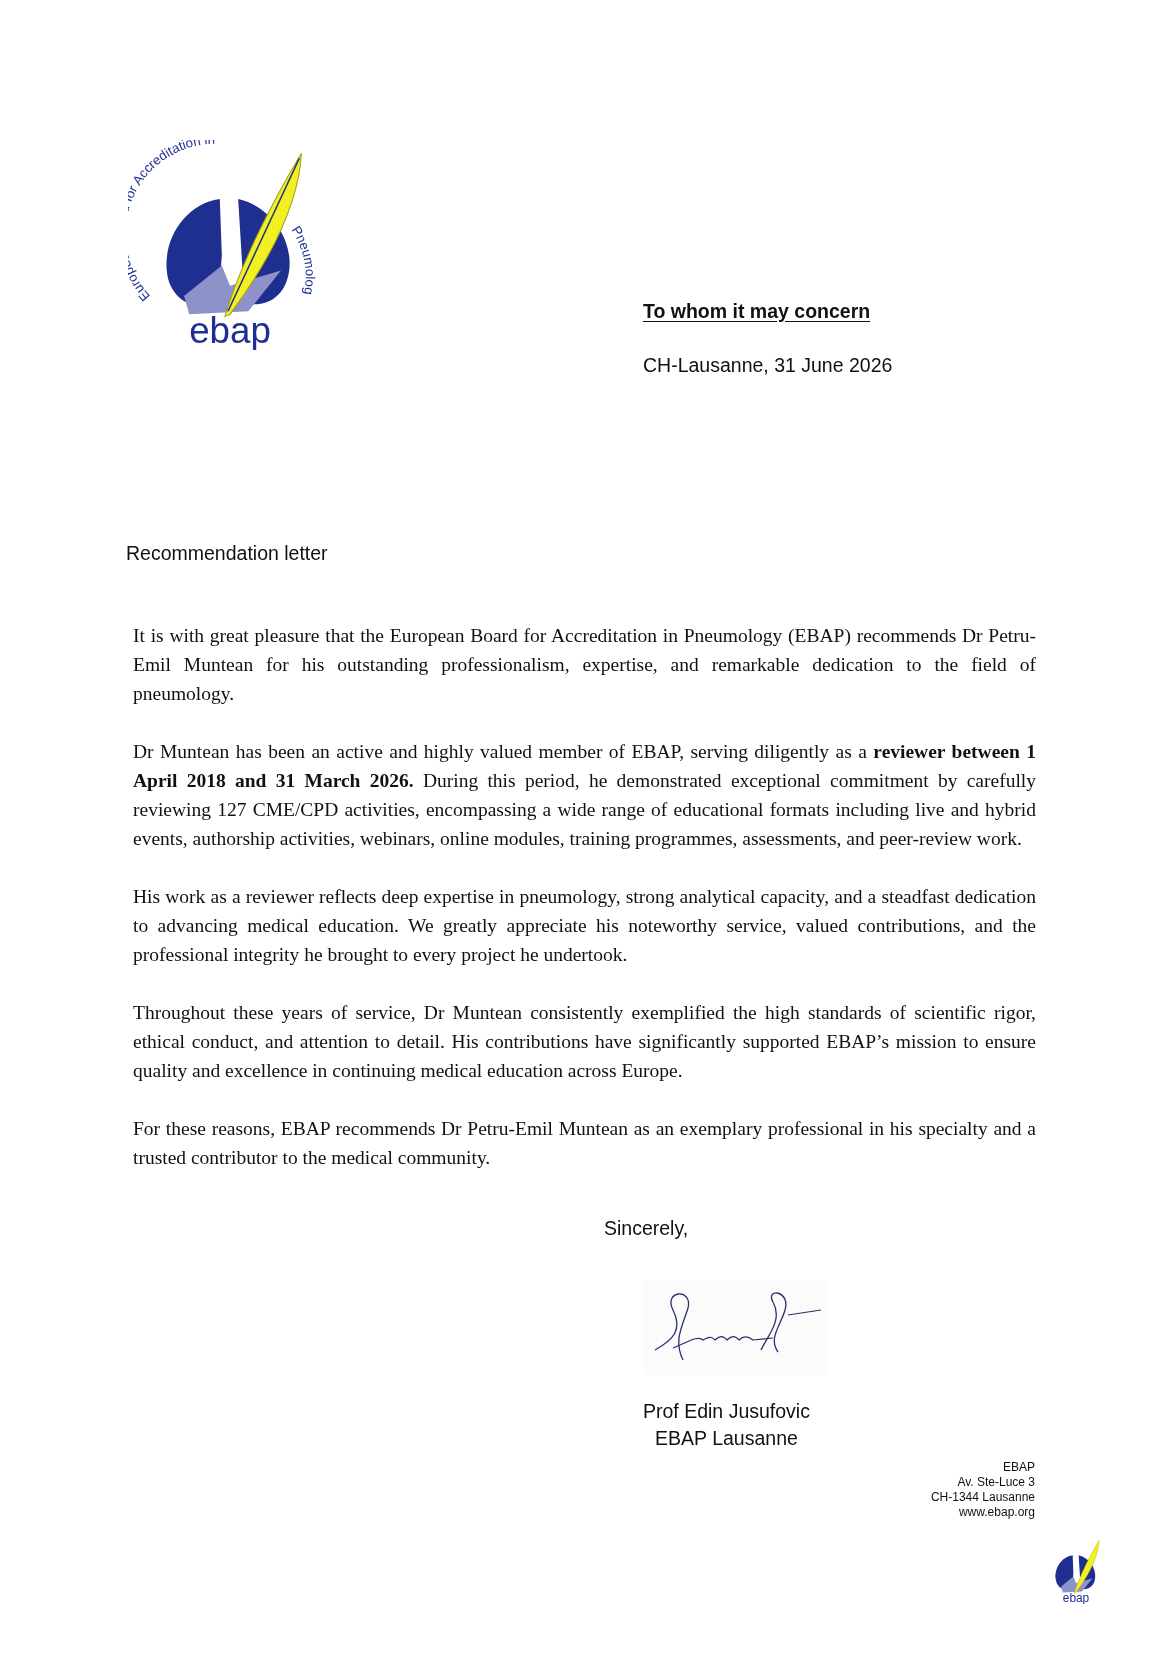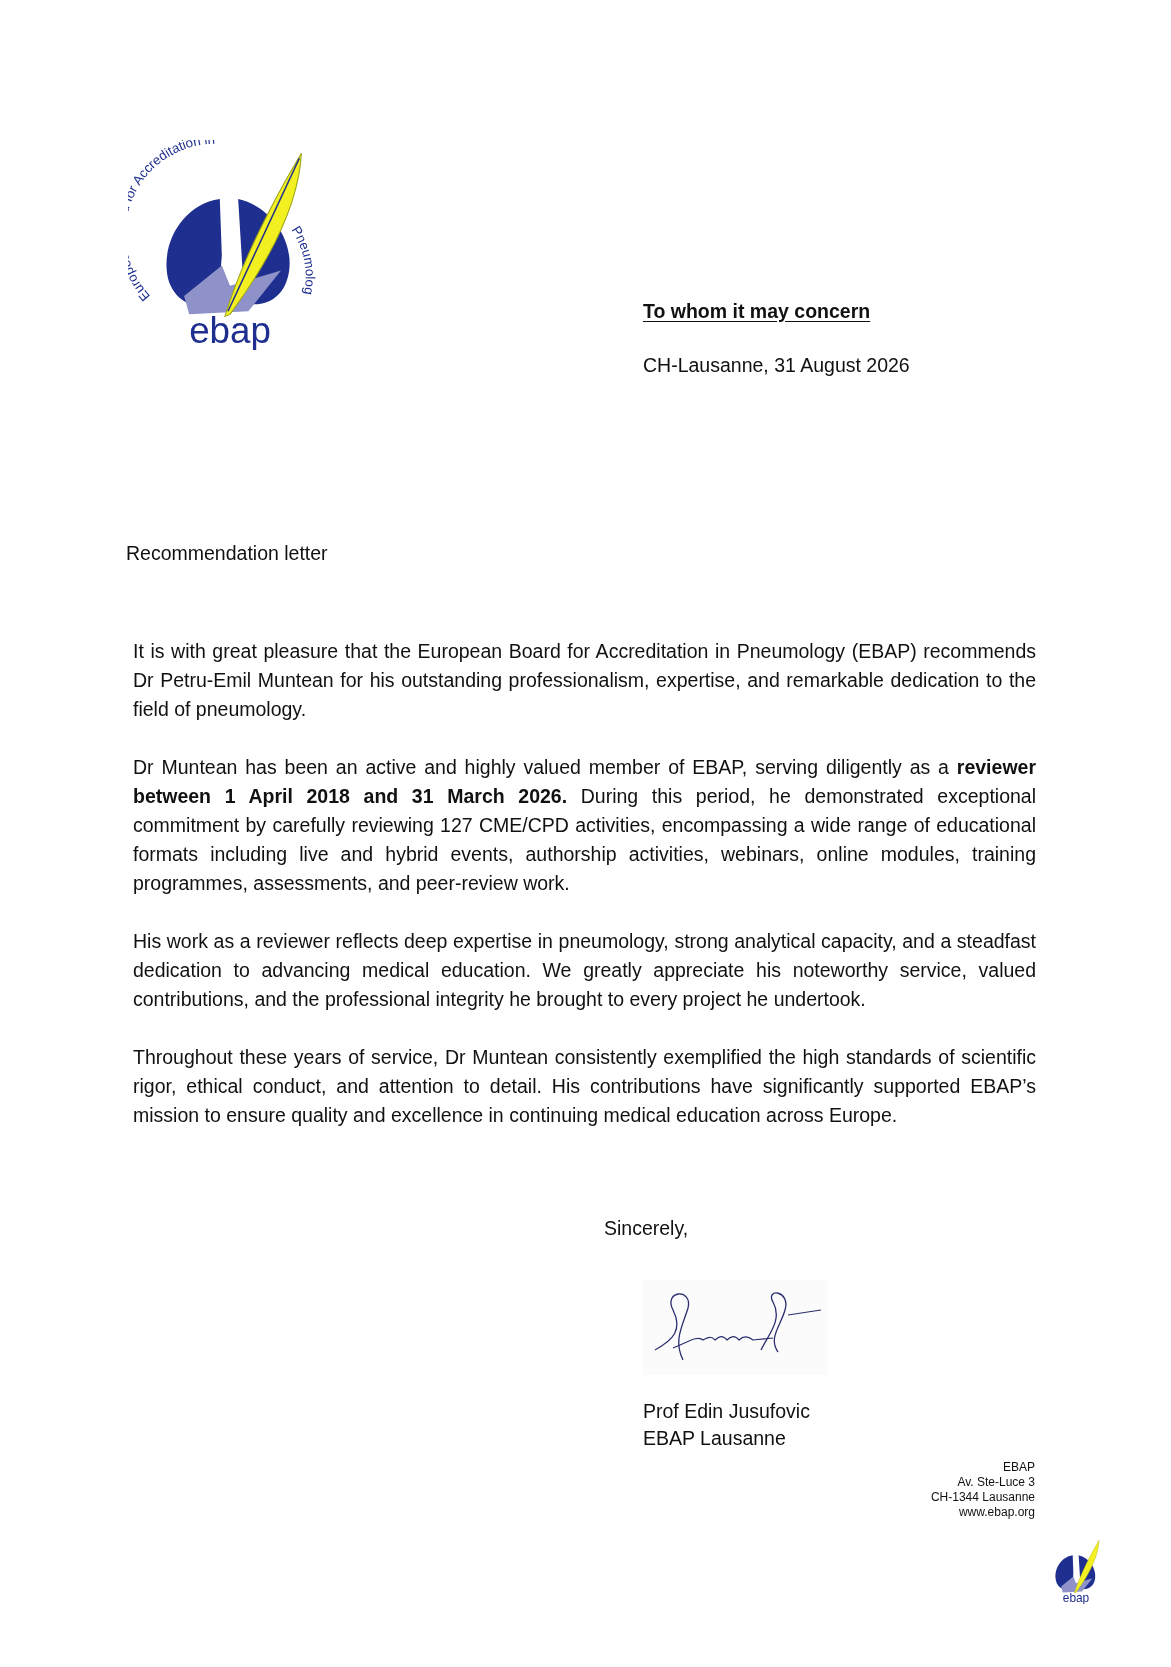--- a/index.html
+++ b/index.html
@@ -4,25 +4,25 @@
   <style>
     html, body { margin: 0; padding: 0; background: #ffffff; }
     body { width: 1171px; height: 1667px; position: relative; overflow: hidden;
       font-family: "Liberation Sans", "DejaVu Sans", sans-serif; color: #111111; }
     .abs { position: absolute; }
     .logo-main { left: 128px; top: 140px; width: 204px; height: 210px; }
     .title { left: 643px; top: 300px; font-size: 19.5px; font-weight: bold; text-decoration: underline; text-underline-offset: 3px; text-align: center; }
     .date { left: 643px; top: 354px; font-size: 19.5px; }
     .heading { left: 126px; top: 542px; font-size: 19.5px; font-weight: normal; }
     .body { left: 133px; top: 621px; width: 903px; font-size: 19.5px; line-height: 29px; }
-    .body p { margin: 16px 0 29px 0; text-align: justify; }
+    .body p { margin: 0 0 29px 0; text-align: justify; font-family: Liberation Serif, serif; }
     .body b { font-weight: bold; }
     .closing { left: 604px; top: 1217px; font-size: 19.5px; }
     .sig { left: 643px; top: 1280px; width: 185px; height: 95px; background: #fbfbfb; }
-    .signer { left: 643px; top: 1398px; font-size: 19.5px; line-height: 27px; }
+    .signer { left: 643px; top: 1398px; font-size: 19.5px; line-height: 27px; text-align: center; }
     .address { left: 860px; top: 1460px; width: 175px; text-align: right; font-size: 12px; line-height: 15px; color: #111; }
     .logo-small { left: 1043px; top: 1536px; width: 66px; height: 68px; }
   </style>
 </head>
 <body>
 
 <div class="abs logo-main">
   <svg viewBox="0 0 200 200" width="100%" height="100%">
     <defs>
       <path id="arcL" d="M 22 150 A 82 82 0 0 1 150 28" fill="none"></path>
@@ -40,36 +40,39 @@
       <textPath href="#arcL">European Board for Accreditation in</textPath>
     </text>
     <text font-size="13" class="navtxt" font-family="Liberation Sans, sans-serif" fill="#1f2f8f">
       <textPath href="#arcR">Pneumology</textPath>
     </text>
     <text x="100" y="196" text-anchor="middle" font-size="36" class="navtxt" font-family="Liberation Sans, sans-serif" fill="#1f2f8f">ebap</text>
   </svg>
 </div>
 
 <div class="abs title">To whom it may concern</div>
-<div class="abs date">CH-Lausanne, 31 August 2026</div>
+<div class="abs date">CH-Lausanne, 31 June 2026</div>
 
 <div class="abs heading">Recommendation letter</div>
 
 <div class="abs body">
   <p>
     <span>It is with great pleasure that the European Board for Accreditation in Pneumology (EBAP) recommends Dr Petru-Emil Muntean for his outstanding professionalism, expertise, and remarkable dedication to the field of pneumology.</span>
   </p>
   <p>
     <span>Dr Muntean has been an active and highly valued member of EBAP, serving diligently as a </span><b>reviewer between 1 April 2018 and 31 March 2026.</b><span> During this period, he demonstrated exceptional commitment by carefully reviewing 127 CME/CPD activities, encompassing a wide range of educational formats including live and hybrid events, authorship activities, webinars, online modules, training programmes, assessments, and peer-review work.</span>
   </p>
   <p>
     <span>His work as a reviewer reflects deep expertise in pneumology, strong analytical capacity, and a steadfast dedication to advancing medical education. We greatly appreciate his noteworthy service, valued contributions, and the professional integrity he brought to every project he undertook.</span>
   </p>
   <p>
     <span>Throughout these years of service, Dr Muntean consistently exemplified the high standards of scientific rigor, ethical conduct, and attention to detail. His contributions have significantly supported EBAP’s mission to ensure quality and excellence in continuing medical education across Europe.</span>
+  </p>
+  <p>
+    <span>For these reasons, EBAP recommends Dr Petru-Emil Muntean as an exemplary professional in his specialty and a trusted contributor to the medical community.</span>
   </p>
 </div>
 
 <div class="abs closing">Sincerely,</div>
 
 <div class="abs sig">
   <svg viewBox="0 0 185 95" width="100%" height="100%">
     <path class="ink" fill="none" stroke-width="1.3" d="M 12 70 C 30 60 40 50 30 30 C 20 10 50 8 45 28 C 40 45 30 60 40 80" stroke="#2b2f6e"></path>
     <path class="ink" fill="none" stroke-width="1.2" d="M 30 68 C 45 62 55 55 60 60 C 64 58 68 55 72 60 C 76 56 80 55 84 60 C 88 56 92 55 96 60 C 100 56 104 55 110 60 L 130 58" stroke="#2b2f6e"></path>
     <path class="ink" fill="none" stroke-width="1.3" d="M 118 70 C 125 55 140 40 130 22 C 122 8 148 10 142 30 C 138 45 125 58 135 72" stroke="#2b2f6e"></path>

